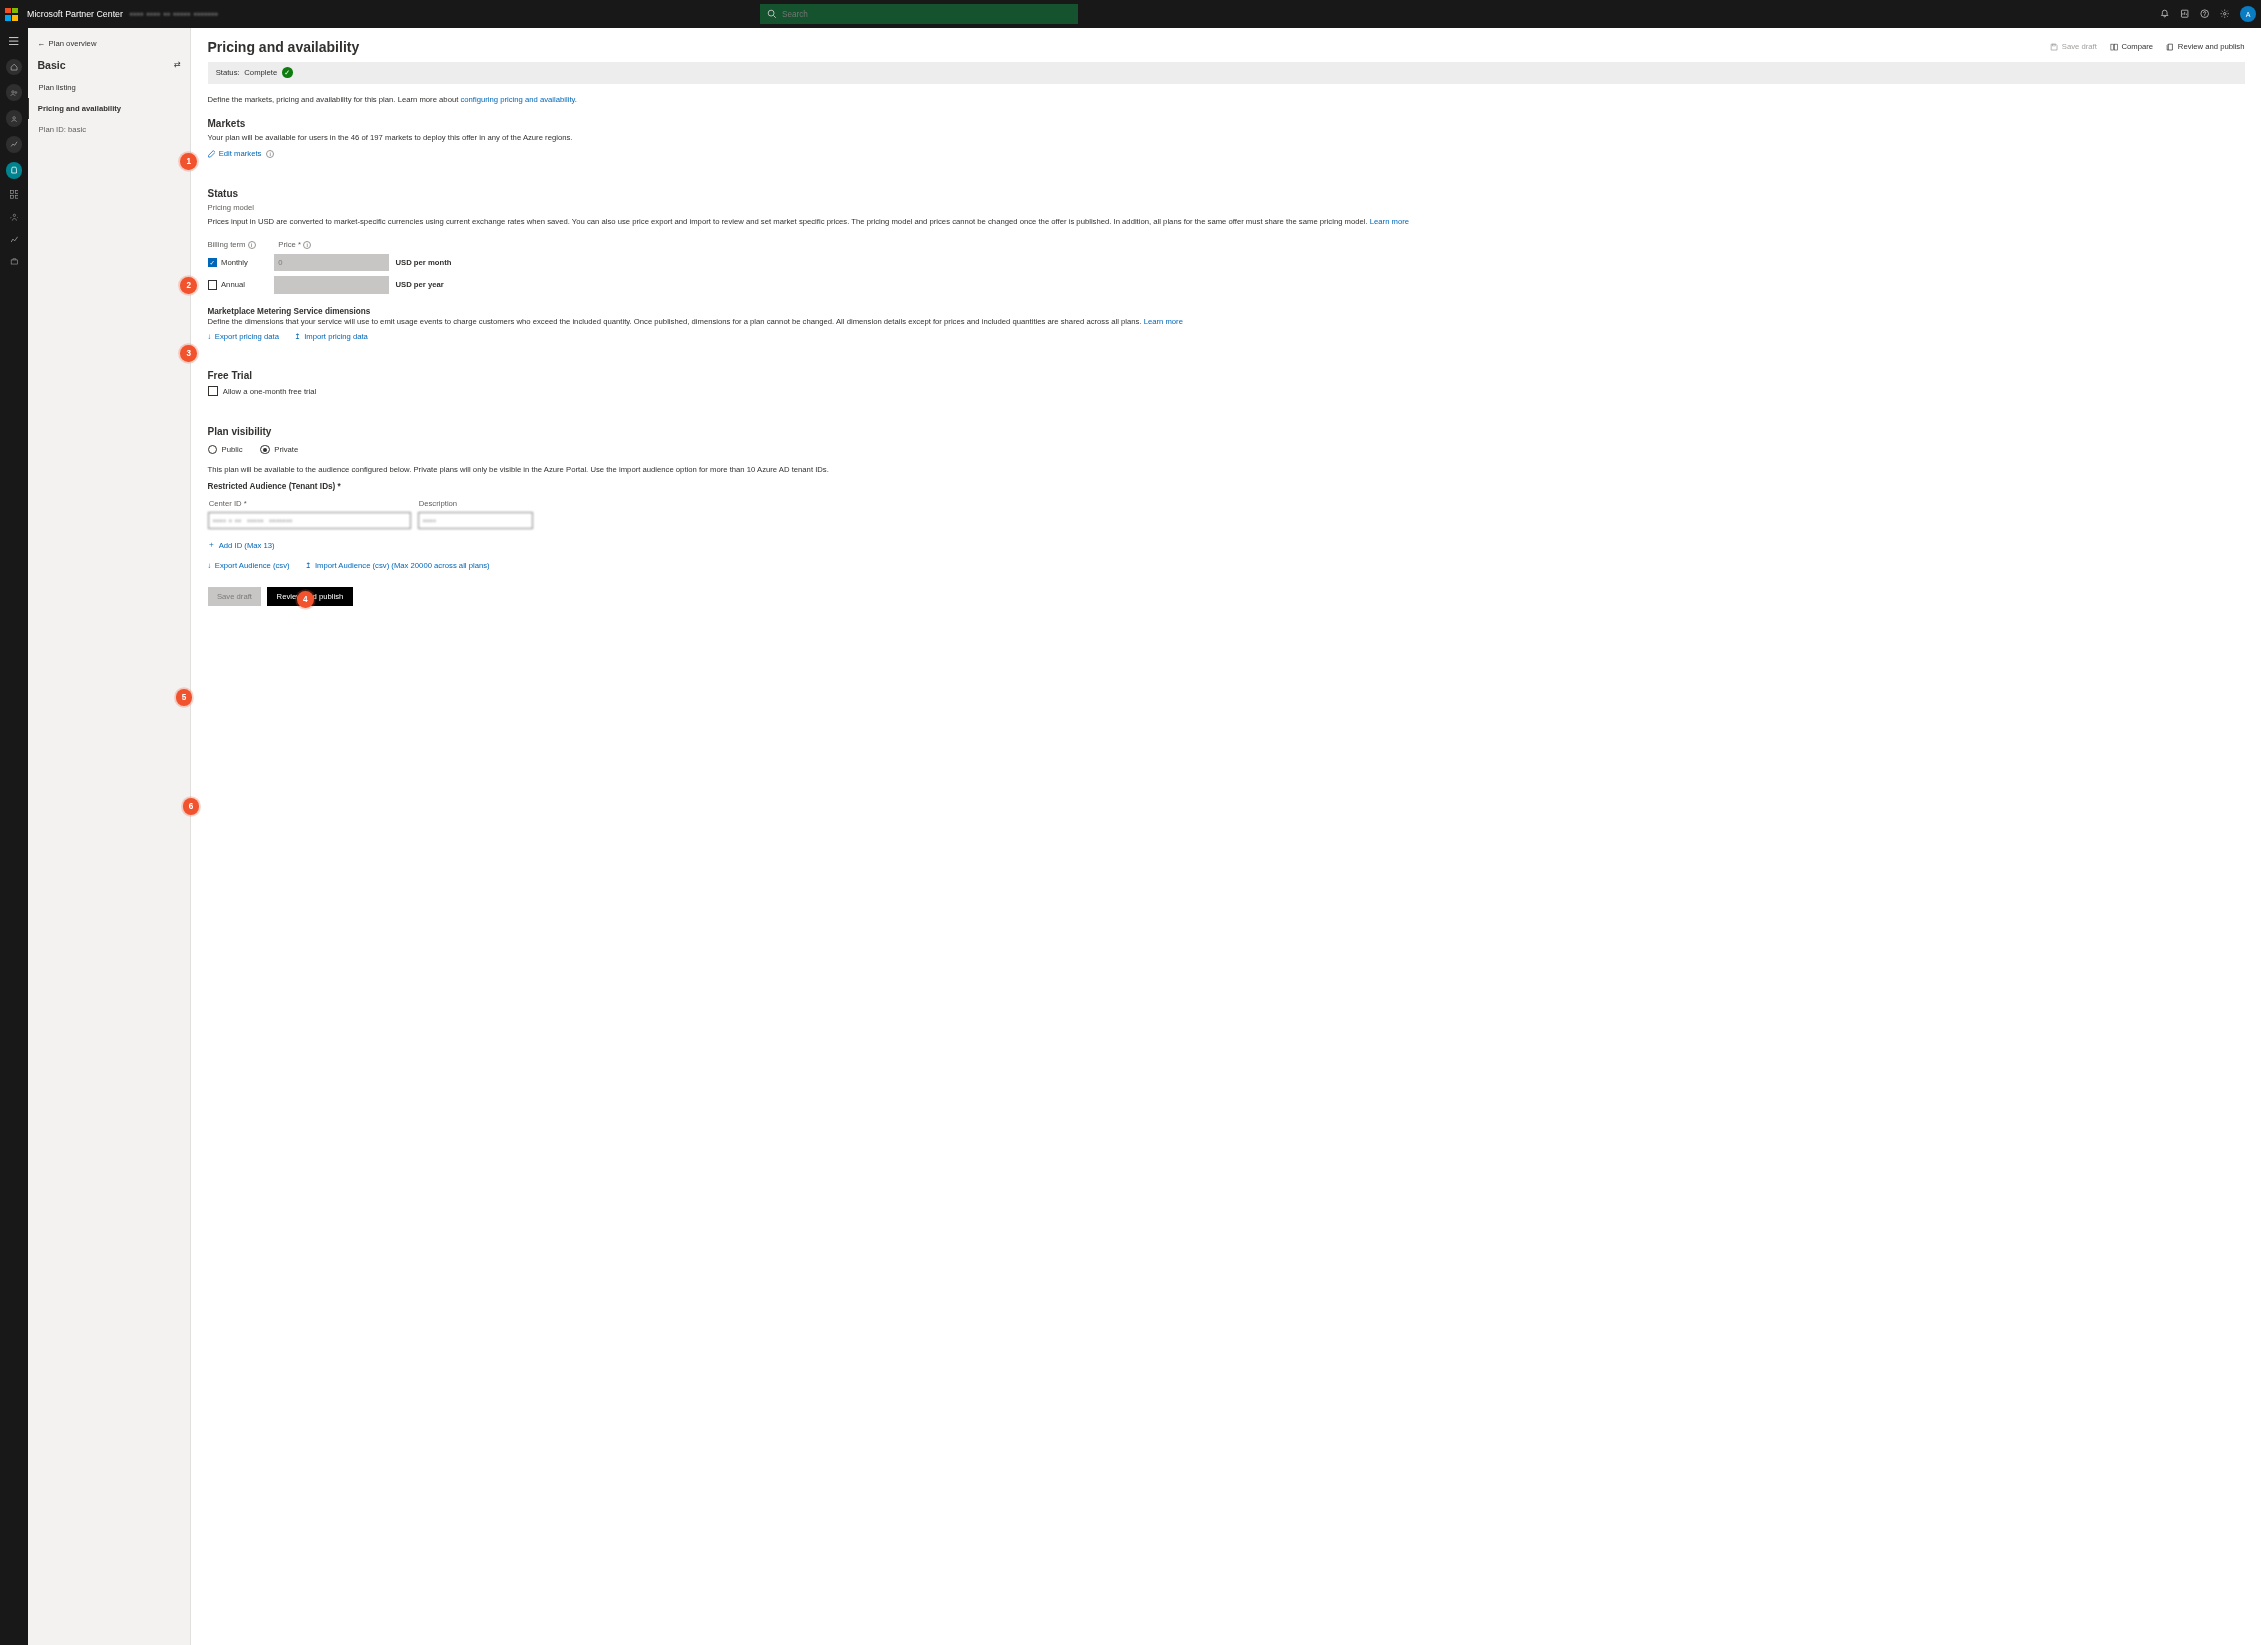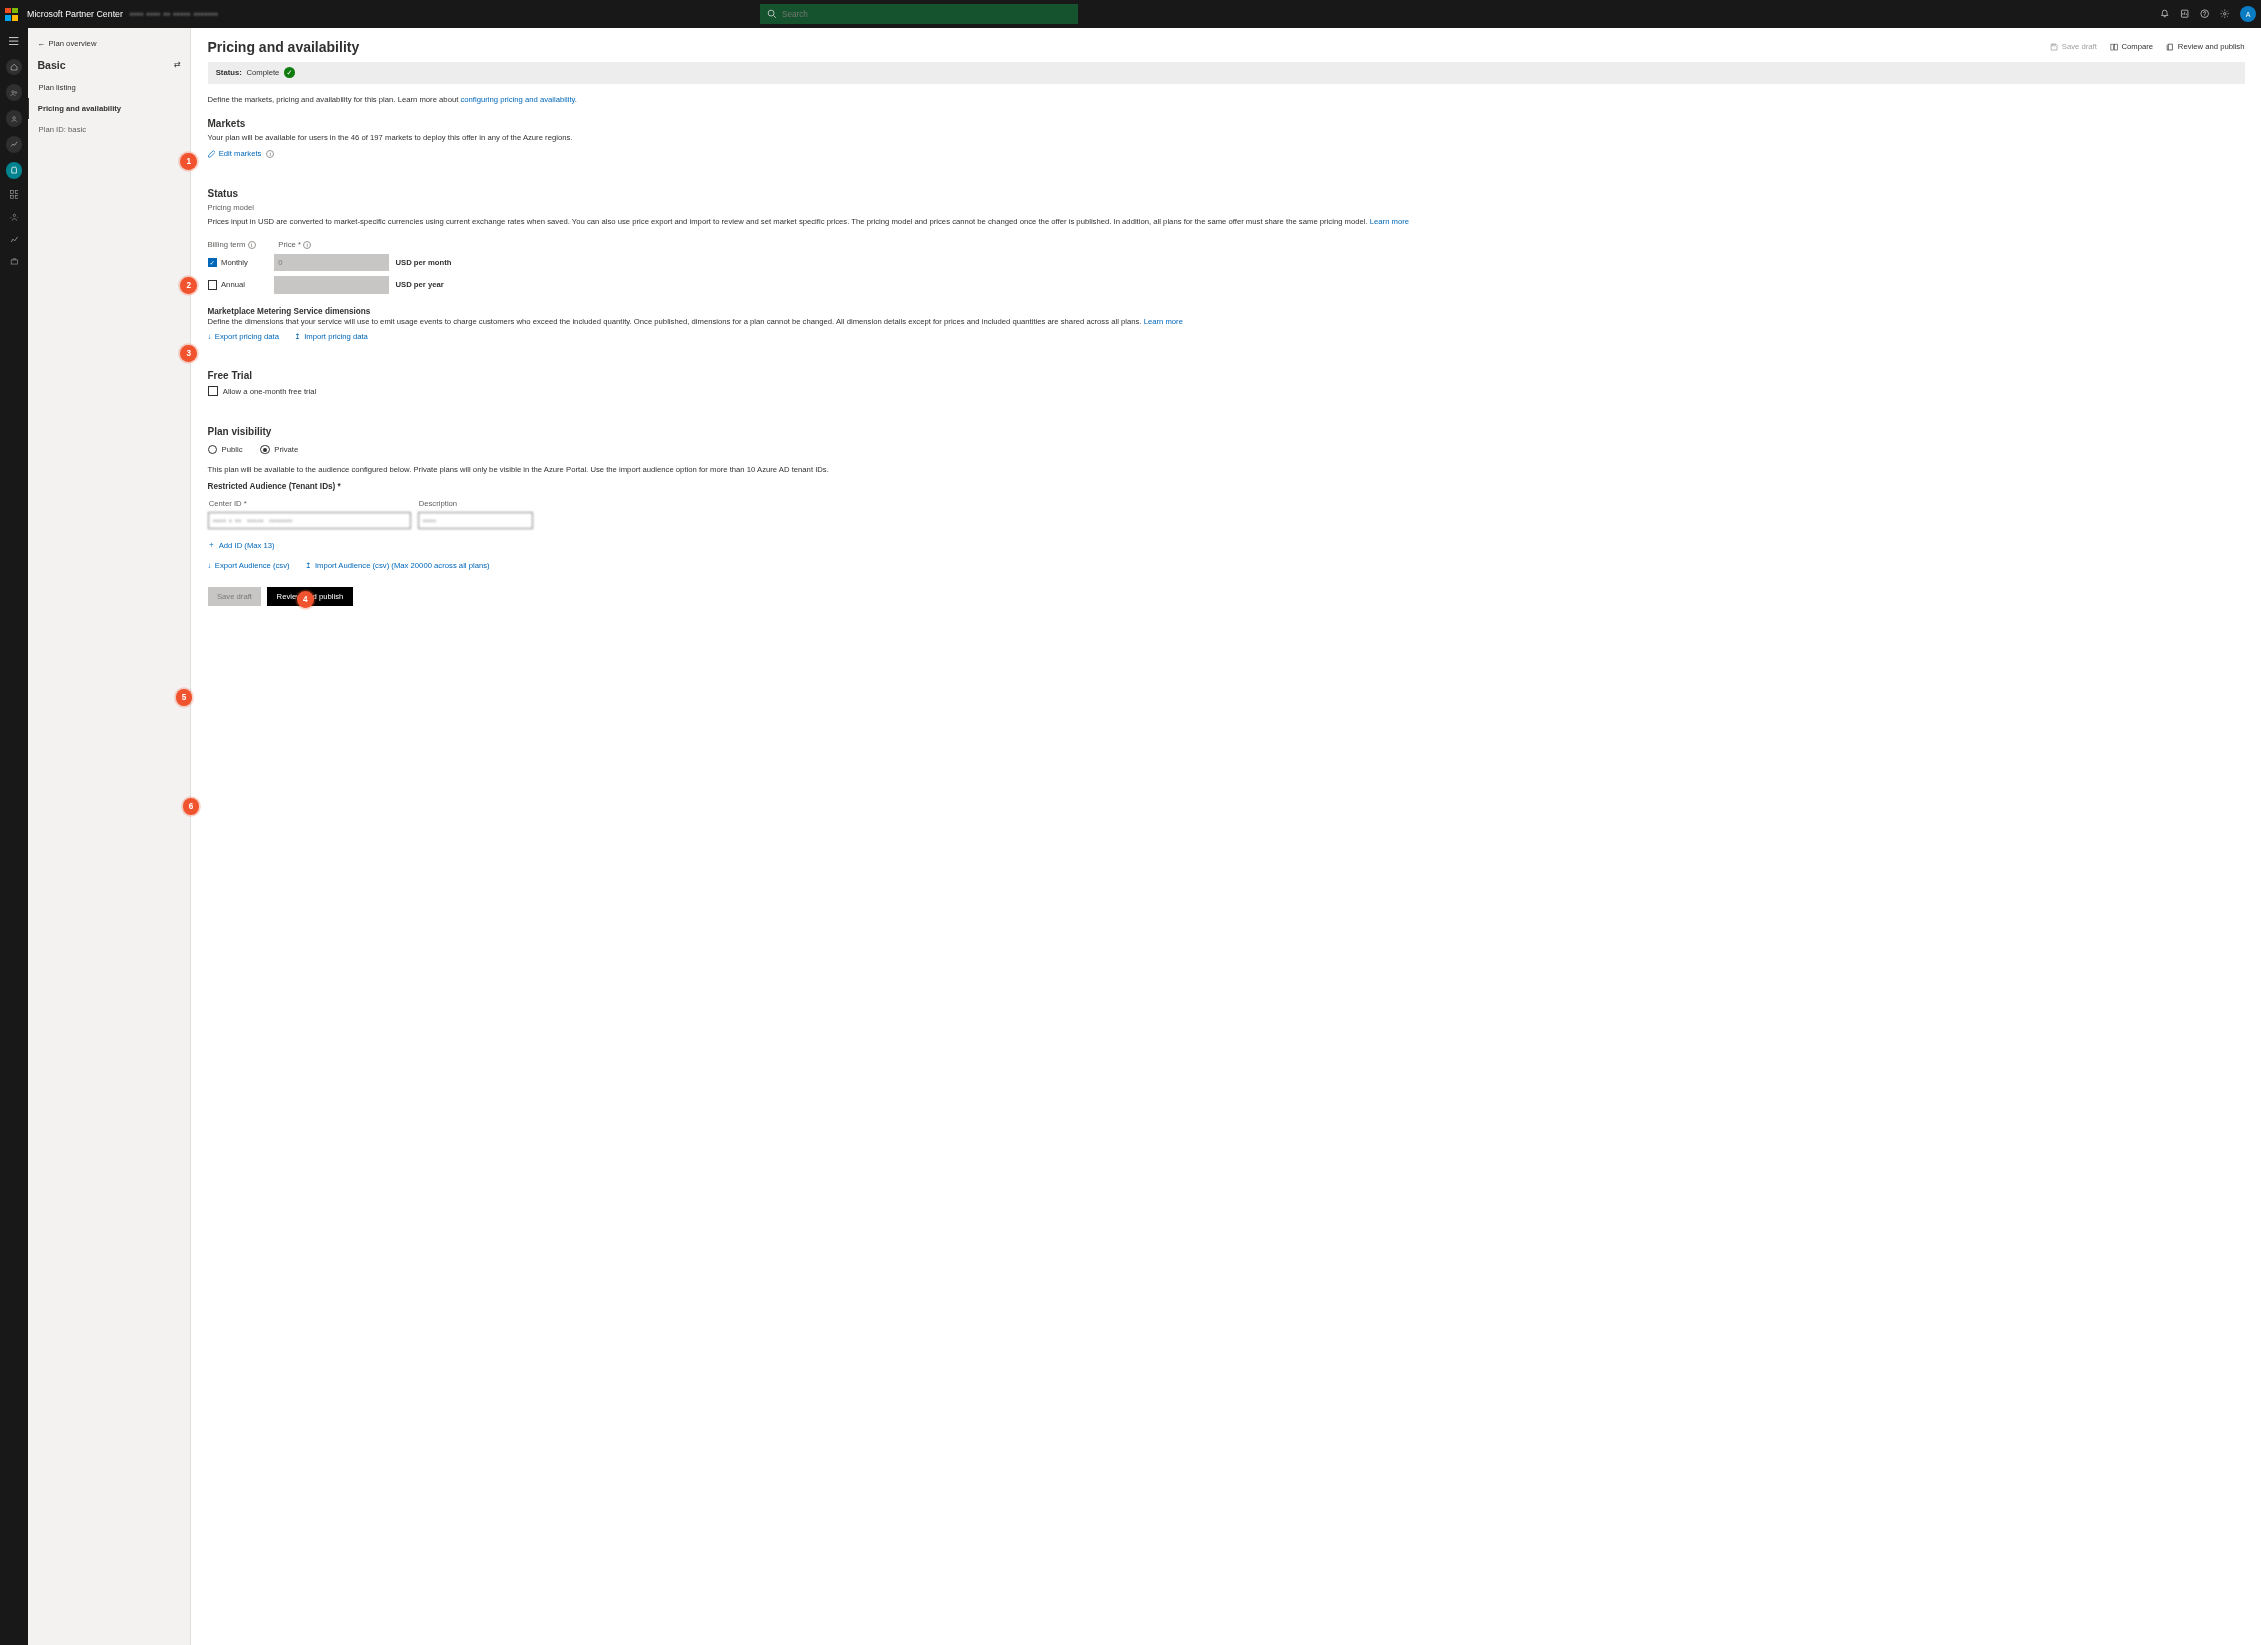--- a/index.html
+++ b/index.html
@@ -44,21 +44,21 @@
 
 
 .main { background:#fff; position:relative; padding:10.6px 16.5px 35px; }
 .titlebar { display:flex; align-items:center; justify-content:space-between; }
 .titlebar h1{ font-size:14px; font-weight:600; }
 .topactions { display:flex; gap:13px; font-size:7.7px; }
 .topactions .act{ display:flex; align-items:center; gap:3.5px; cursor:pointer; }
 .topactions .act.disabled{ color:#a19f9d; cursor:default; }
 
 .status-strip { background:#ededed; padding:5.9px 8.2px; margin-top:7px; display:flex; align-items:center; gap:4.7px; font-size:7.7px; }
-.status-strip b{ font-weight:700; }
+.status-strip b{ font-weight:400; }
 .stcheck { width:10.6px; height:10.6px; border-radius:50%; background:#107c10; color:#fff; display:flex; align-items:center; justify-content:center; font-size:7px; }
 
 .intro { margin-top:10.6px; font-size:7.7px; }
 a.link { color:#0067b8; text-decoration:none; }
 
 h3.section { font-size:10px; font-weight:600; margin-top:14px; margin-bottom:4.7px; }
 p.desc { font-size:7.7px; margin-bottom:1.8px; }
 h4.sub { font-size:8.2px; font-weight:600; margin-top:3.5px; }
 
 .icon-row { display:flex; align-items:center; gap:4.7px; margin-top:3.5px; }

